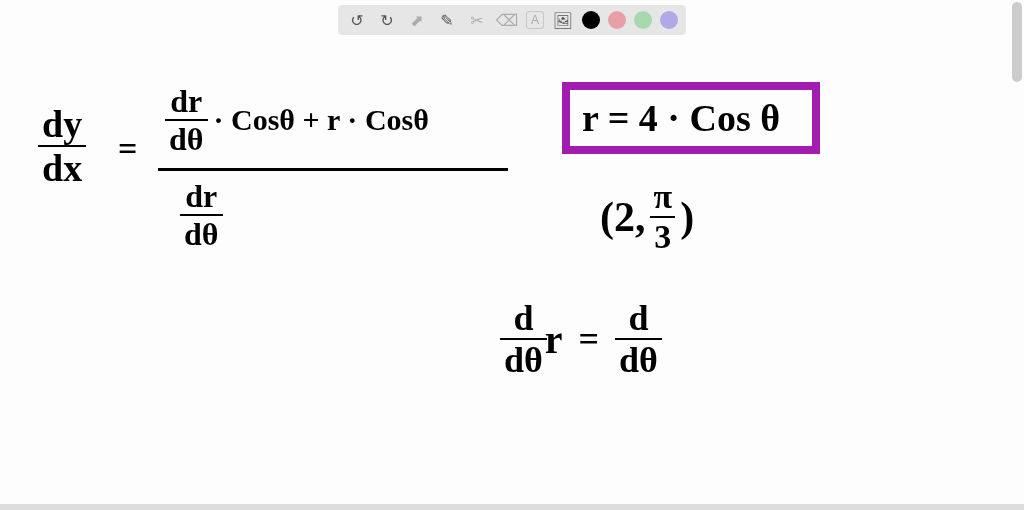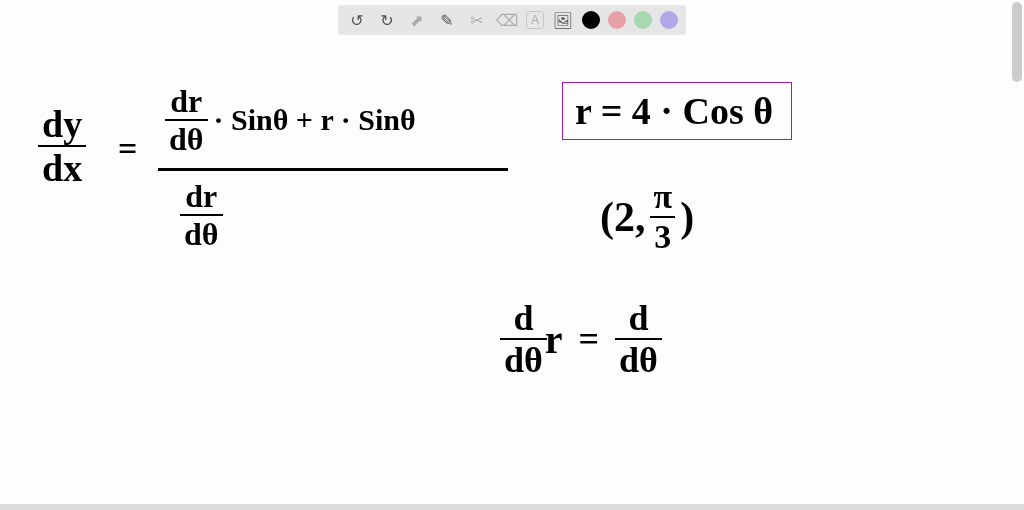--- a/index.html
+++ b/index.html
@@ -79,22 +79,22 @@
     .frac {
       display: inline-flex;
       flex-direction: column;
       align-items: center;
       vertical-align: middle;
       line-height: 1;
     }
     .frac .num { padding: 0 4px 2px 4px; }
     .frac .den { border-top: 2.5px solid #000; padding: 2px 4px 0 4px; }
     .boxed {
-      border: 1px solid #a21caf;
-      padding: 6px 18px 6px 12px;
+      border: 8px solid #a21caf;
+      padding: 6px 32px 6px 12px;
       display: inline-block;
     }
   </style>
 </head>
 <body>
 
 <div class="toolbar">
   <div class="tool-btn">↺</div>
   <div class="tool-btn">↻</div>
   <div class="tool-btn faded">⬈</div>
@@ -120,21 +120,21 @@
       <span class="den">dx</span>
     </span>
   </div>
   <div class="hand" style="left:118px; top:90px; font-size:34px;">=</div>
 
   <div class="hand" style="left:165px; top:45px; font-size:32px; display:flex; align-items:center; gap:6px;">
     <span class="frac">
       <span class="num">dr</span>
       <span class="den">dθ</span>
     </span>
-    <span style="font-size:30px;">· Sinθ  +  r · Sinθ</span>
+    <span style="font-size:30px;">· Cosθ  +  r · Cosθ</span>
   </div>
 
   <div style="position:absolute; left:158px; top:128px; width:350px; border-top:3px solid #000;"></div>
 
   <div class="hand" style="left:180px; top:140px; font-size:32px; display:flex; align-items:center; gap:6px;">
     <span class="frac">
       <span class="num">dr</span>
       <span class="den">dθ</span>
     </span>
   </div>

